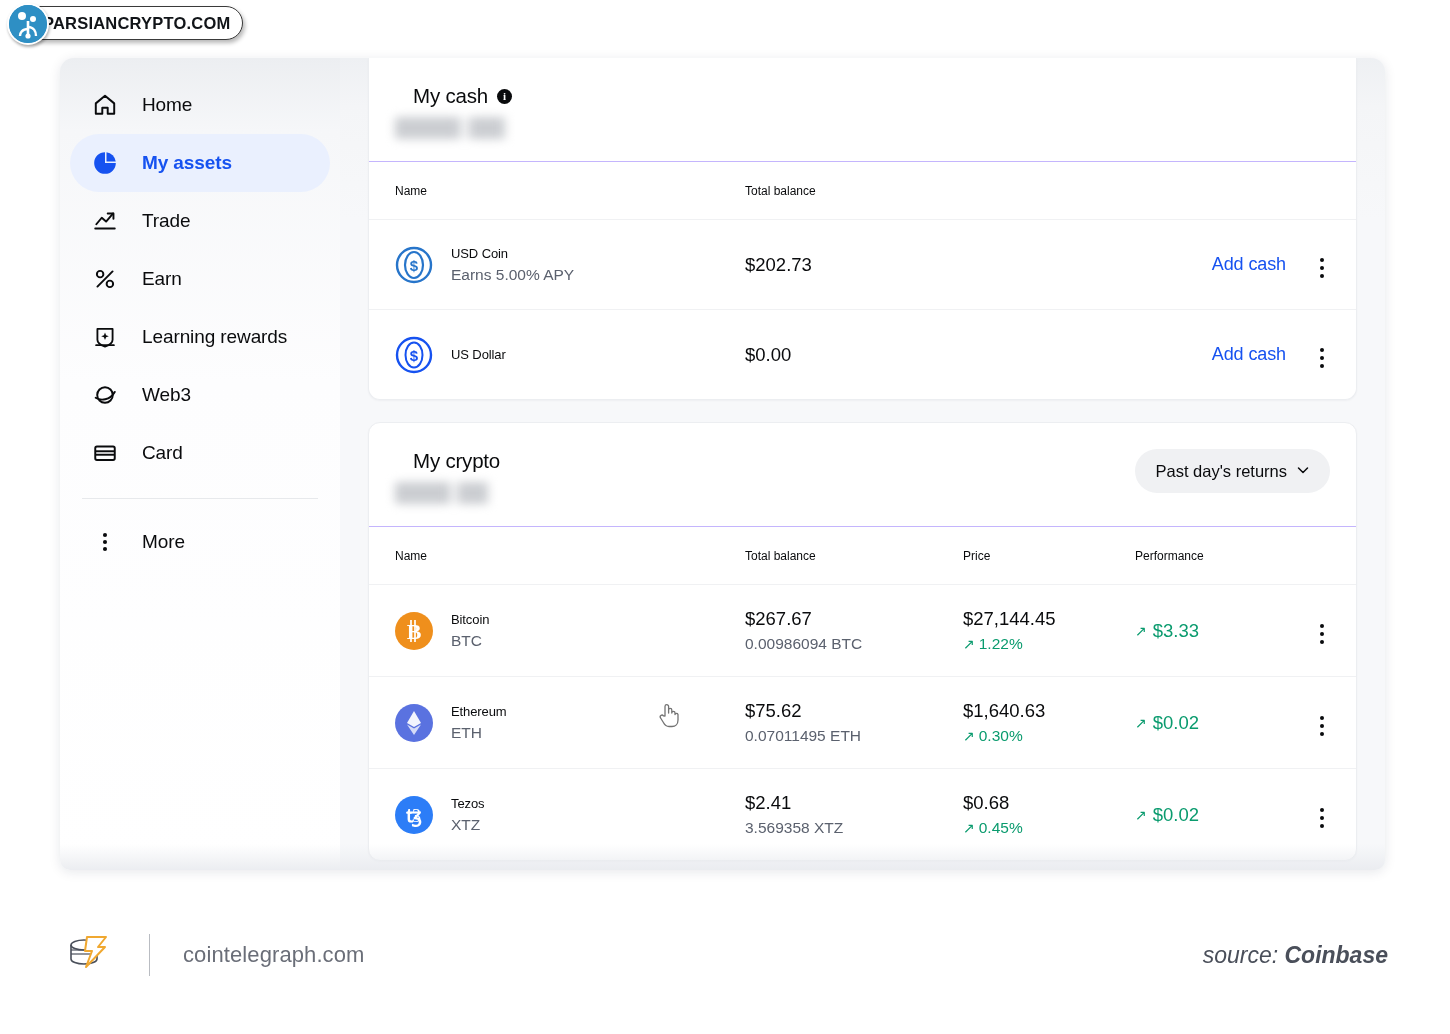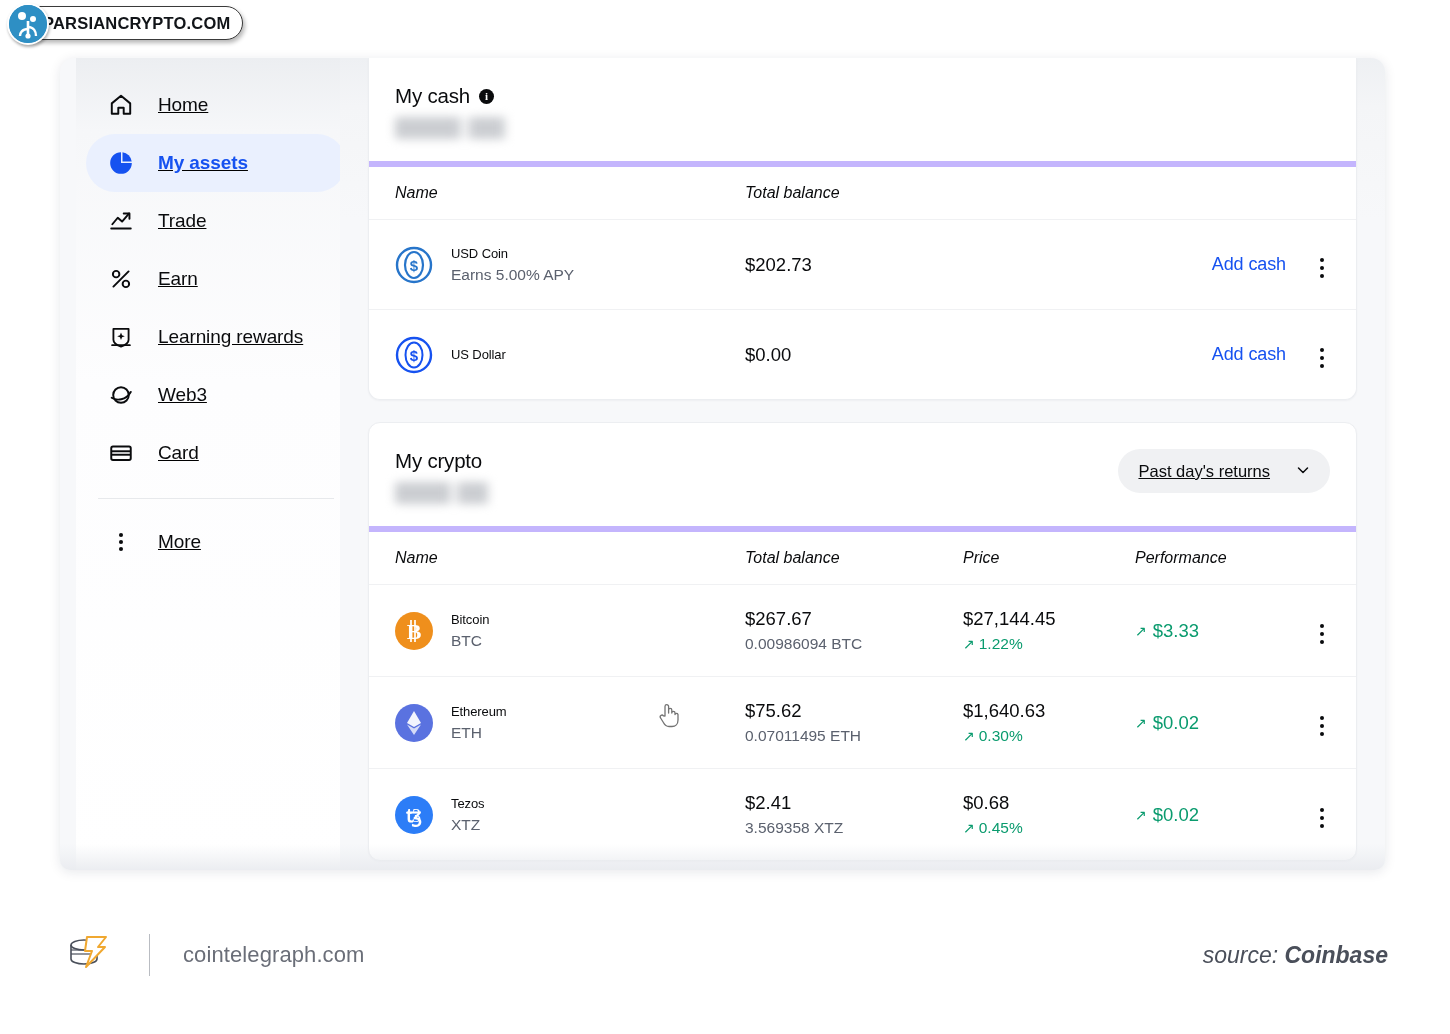--- a/index.html
+++ b/index.html
@@ -59,26 +59,25 @@
     height: 812px;
     background: #f7f8fa;
     border-radius: 14px 14px 10px 10px;
     overflow: hidden;
     box-shadow: 0 2px 12px rgba(20,30,60,0.10);
   }
 
   
   .sidebar {
     position: absolute;
-    left: 16px; top: 0;
+    left: 0; top: 0;
     width: 280px;
     height: 812px;
     background: linear-gradient(180deg, #eceef1 0%, #f6f7f9 9%, #fdfdfe 40%, #ffffff 100%);
     padding-top: 18px;
-    text-decoration: underline;
   }
   .nav-item {
     position: relative;
     display: flex;
     align-items: center;
     height: 58px;
     margin: 0 10px;
     padding-left: 20px;
     border-radius: 29px;
     cursor: pointer;
@@ -133,20 +132,21 @@
     align-items: flex-start;
     justify-content: space-between;
   }
   .card-title {
     font-size: 20.5px;
     color: #0a0b0d;
     letter-spacing: -0.2px;
     display: flex;
     align-items: center;
     gap: 9px;
+    margin-left: 18px;
   }
   .info-icon {
     width: 15px; height: 15px;
     border-radius: 50%;
     background: #0a0b0d;
     color: #ffffff;
     font-size: 11px;
     font-weight: bold;
     line-height: 15px;
     text-align: center;
@@ -165,44 +165,42 @@
       rgba(190,193,198,0.80) 82%,
       rgba(255,255,255,0) 87%);
     filter: blur(5px);
   }
   .redacted.small { width: 130px; }
   .redacted.tiny  { width: 110px; }
 
   .pill-select {
     display: flex;
     align-items: center;
-    gap: 26px;
+    gap: 9px;
     background: #f0f1f3;
     border: none;
     border-radius: 22px;
     height: 44px;
     padding: 0 20px;
     font-size: 16.5px;
     color: #0a0b0d;
     cursor: pointer;
     font-family: "Liberation Sans", sans-serif;
     white-space: nowrap;
-    text-decoration: underline;
   }
 
   
   .t-head {
     display: flex;
     align-items: center;
     height: 58px;
-    border-top: 6px solid #c4b5fd;
+    border-top: 1px solid #c4b5fd;
     padding: 0 26px;
-    font-size: 16px;
+    font-size: 12px;
     color: #0a0b0d;
-    font-style: italic;
   }
   .t-row {
     display: flex;
     align-items: center;
     height: 92px;
     border-top: 1px solid #f0f1f3;
     padding: 0 26px;
     cursor: pointer;
   }
   .t-row.cash { height: 90px; }

